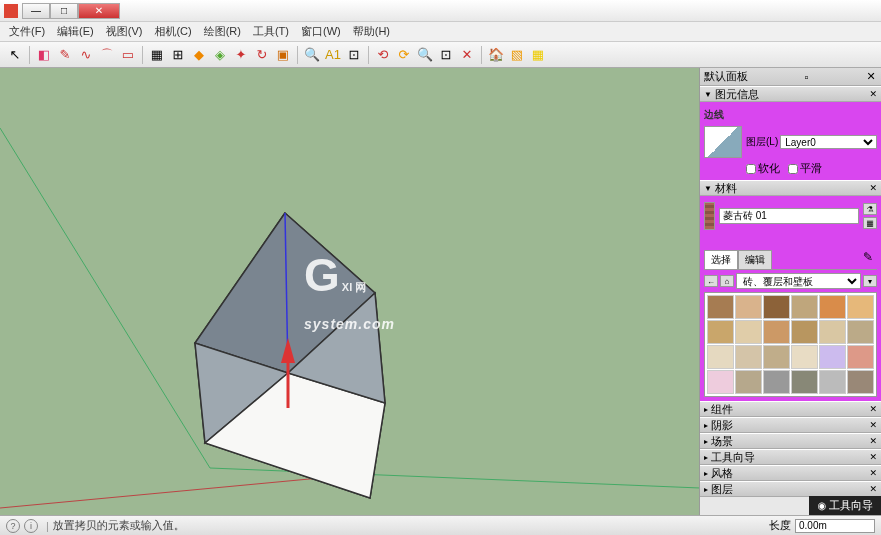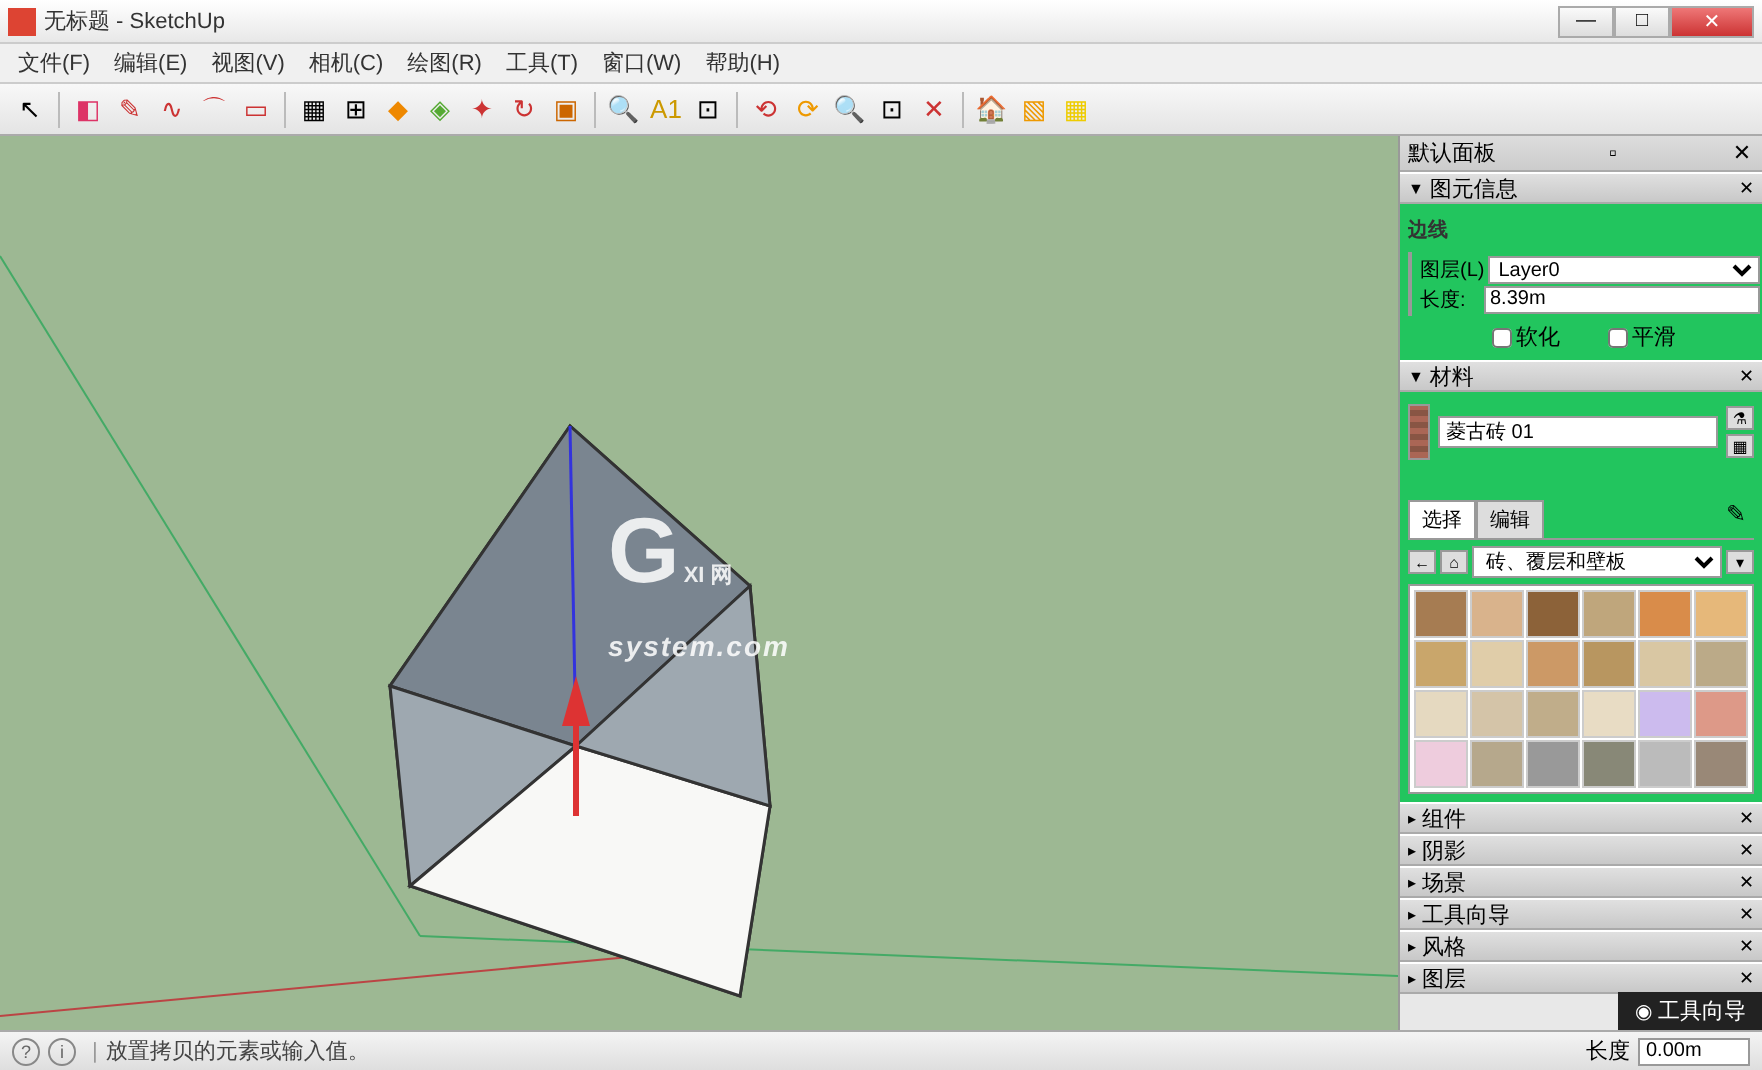--- a/index.html
+++ b/index.html
@@ -20,56 +20,55 @@
 .viewport svg{position:absolute;top:0;left:0}
 .watermark{position:absolute;top:50%;left:50%;transform:translate(-50%,-50%);color:rgba(255,255,255,.85);font-size:30px;font-weight:bold;text-align:left;pointer-events:none;font-family:Arial}
 .watermark .big{font-size:46px;letter-spacing:2px}
 .watermark .sm{font-size:14px;font-style:italic;letter-spacing:1px}
 .sidepanel{width:182px;background:#e8e8e8;border-left:1px solid #999;overflow-y:auto;position:relative}
 .tray{height:18px;background:linear-gradient(#ddd,#ccc);display:flex;align-items:center;padding:0 4px;border-bottom:1px solid #aaa;font-size:10px}
 .tray .x{margin-left:auto;width:12px;height:12px;display:flex;align-items:center;justify-content:center}
 .phead{height:16px;background:linear-gradient(#e0e0e0,#c8c8c8);display:flex;align-items:center;padding:0 4px;border-top:1px solid #fff;border-bottom:1px solid #aaa;font-size:10px}
 .phead .arr{margin-right:3px;font-size:8px}
 .phead .pin{margin-left:auto;font-size:9px}
-.pbody{background:#22c55e;padding:4px;font-size:10px}
+.pbody{background:#d946ef;padding:4px;font-size:10px}
 .entinfo-sub{font-size:10px;padding:2px 0;color:#333;font-weight:bold}
 .entrow{display:flex;align-items:center;gap:4px;margin:2px 0}
 .preview{width:38px;height:32px;background:linear-gradient(135deg,#fff 50%,#8ab 50%);border:1px solid #999}
 .entfields{flex:1}
 .fldrow{display:flex;align-items:center;gap:2px;margin:1px 0}
 .fldlbl{font-size:10px;min-width:30px}
 .fldinp{flex:1;height:14px;border:1px solid #999;background:#fff;font-size:10px;padding:0 2px}
 .fldsel{flex:1;height:14px;border:1px solid #999;background:#fff;font-size:10px}
-.chkrow{display:flex;gap:24px;margin-top:3px;padding-left:42px}
+.chkrow{display:flex;gap:8px;margin-top:3px;padding-left:42px}
 .chk{display:flex;align-items:center;gap:2px;font-size:10px}
 .chk input{width:10px;height:10px}
 .matprev{width:38px;height:28px;background:repeating-linear-gradient(0deg,#a65 0,#a65 3px,#854 3px,#854 6px);border:1px solid #999}
 .matname{flex:1;height:16px;border:1px solid #999;background:#fff;padding:0 3px;font-size:10px}
 .maticons{display:flex;flex-direction:column;gap:2px}
 .micon{width:14px;height:12px;background:#ddd;border:1px solid #999;font-size:8px;display:flex;align-items:center;justify-content:center}
 .mattabs{display:flex;gap:0;margin-top:20px;border-bottom:1px solid #999}
 .mattab{padding:2px 6px;font-size:10px;border:1px solid #999;border-bottom:none;background:#ddd}
 .mattab.active{background:#fff}
 .matctl{display:flex;gap:2px;margin:3px 0;align-items:center}
 .matdd{flex:1;height:16px;border:1px solid #999;background:#fff;font-size:10px;padding:0 2px}
 .swatches{display:grid;grid-template-columns:repeat(6,1fr);gap:1px;background:#fff;padding:2px;border:1px solid #999}
 .sw{width:100%;height:24px;border:1px solid #ccc}
 .statusbar{height:20px;background:linear-gradient(#f4f4f4,#dedede);display:flex;align-items:center;padding:0 6px;border-top:1px solid #aaa;font-size:10px}
 .sbicon{width:14px;height:14px;border:1px solid #888;border-radius:50%;display:flex;align-items:center;justify-content:center;margin-right:4px;color:#666;font-size:9px}
 .sbtxt{flex:1;color:#444}
 .sblen{display:flex;align-items:center;gap:4px}
-.sbval{width:56px;height:14px;border:1px solid #999;background:#fff;padding:0 3px;font-size:10px}
+.sbval{width:80px;height:14px;border:1px solid #999;background:#fff;padding:0 3px;font-size:10px}
 .badge{position:absolute;right:0;bottom:20px;background:#222;color:#fff;font-size:10px;padding:2px 8px}
 </style>
 </head>
 <body>
 
 <div class="titlebar">
   <div class="icon"></div>
-  <div class="title">无标题 - SketchUp</div>
   <div class="winbtns">
     <div class="winbtn">—</div>
     <div class="winbtn">□</div>
     <div class="winbtn close">✕</div>
   </div>
 </div>
 
 <div class="menubar">
   <div class="menuitem">文件(F)</div>
   <div class="menuitem">编辑(E)</div>
@@ -146,24 +145,20 @@
       <span class="pin">✕</span>
     </div>
     <div class="pbody">
       <div class="entinfo-sub">边线</div>
       <div class="entrow">
         <div class="preview"></div>
         <div class="entfields">
           <div class="fldrow">
             <span class="fldlbl">图层(L)</span>
             <select class="fldsel"><option>Layer0</option></select>
-          </div>
-          <div class="fldrow">
-            <span class="fldlbl">长度:</span>
-            <input class="fldinp" value="8.39m" style="">
           </div>
         </div>
       </div>
       <div class="chkrow">
         <label class="chk">
             <input type="checkbox" style="">
             <span>软化</span>
           </label>
         <label class="chk">
             <input type="checkbox" style="">

